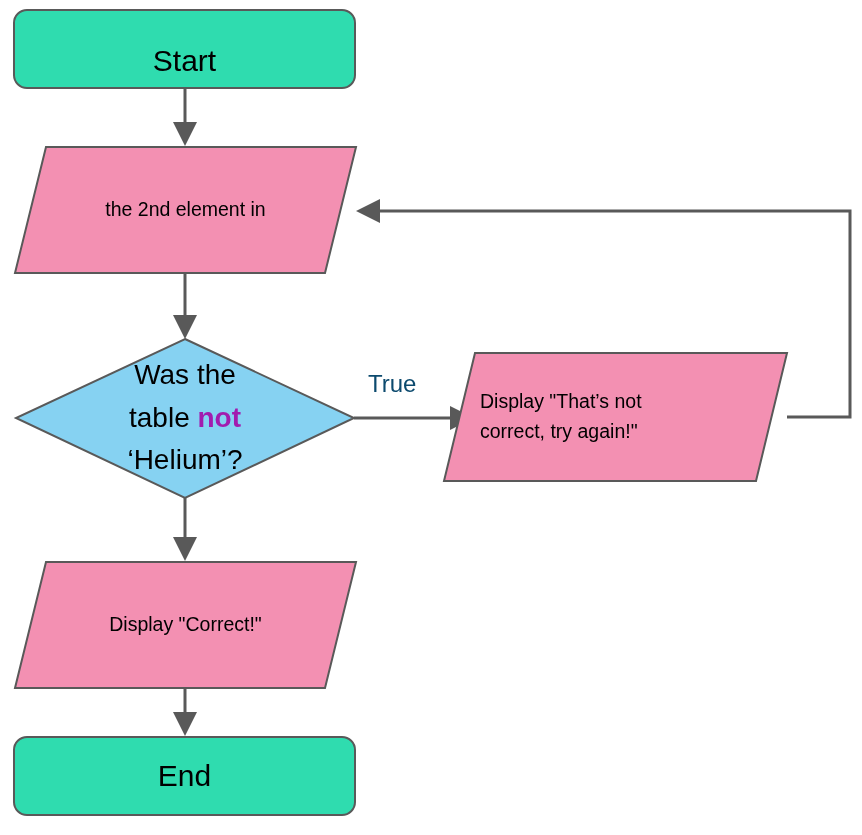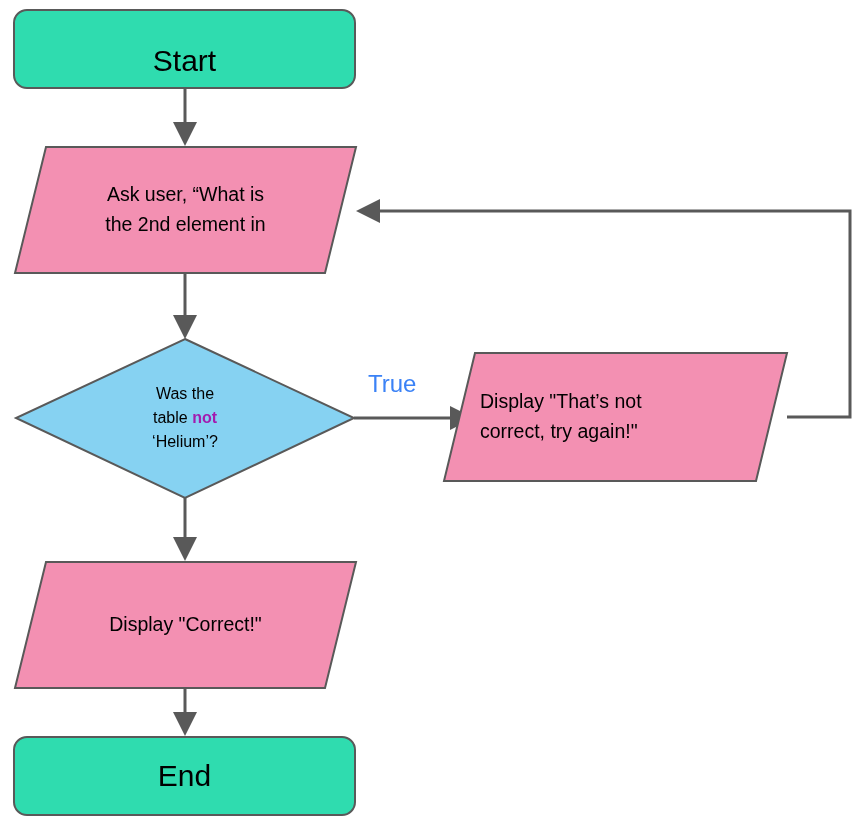--- a/index.html
+++ b/index.html
@@ -63,26 +63,26 @@
   }
   .label-terminal {
     font-size: 30px;
     line-height: 1.2;
   }
   .label-io {
     font-size: 19.5px;
     line-height: 1.52;
   }
   .label-decision {
-    font-size: 16px;
+    font-size: 28px;
     line-height: 1.52;
   }
   .edge-label {
     position: absolute;
-    color: #3b82f6;
+    color: #0c4a6e;
     font-size: 24px;
     line-height: 1.1;
     white-space: nowrap;
   }
   .emph-not {
     color: #a21caf;
     font-weight: bold;
   }
 </style>
 </head>
@@ -133,21 +133,20 @@
     <polygon class="node-shape node-io" points="46,562 356,562 325,688 15,688"></polygon>
 
     <rect class="node-shape node-terminal" x="14" y="737" width="341" height="78" rx="13" ry="13"></rect>
   </svg>
 
   <div class="node-label label-terminal" style="left:14px; top:10px; width:341px; height:78px;margin-top:12px;">
     <span class="line">Start</span>
   </div>
 
   <div class="node-label label-io" style="left:30px; top:147px; width:311px; height:126px; flex-direction:column;">
-    <span class="line">Ask user, “What is</span>
     <span class="line">the 2nd element in</span>
   </div>
 
   <div class="node-label label-decision" style="left:55px; top:370px; width:260px; height:96px; flex-direction:column;">
     <span class="line">Was the</span>
     <span class="line"><span>table </span><span class="emph-not">not</span></span>
     <span class="line">‘Helium’?</span>
   </div>
 
   <div class="node-label label-io" style="left:480px; top:368px; width:280px; height:98px; flex-direction:column; align-items:flex-start; text-align:left;">

